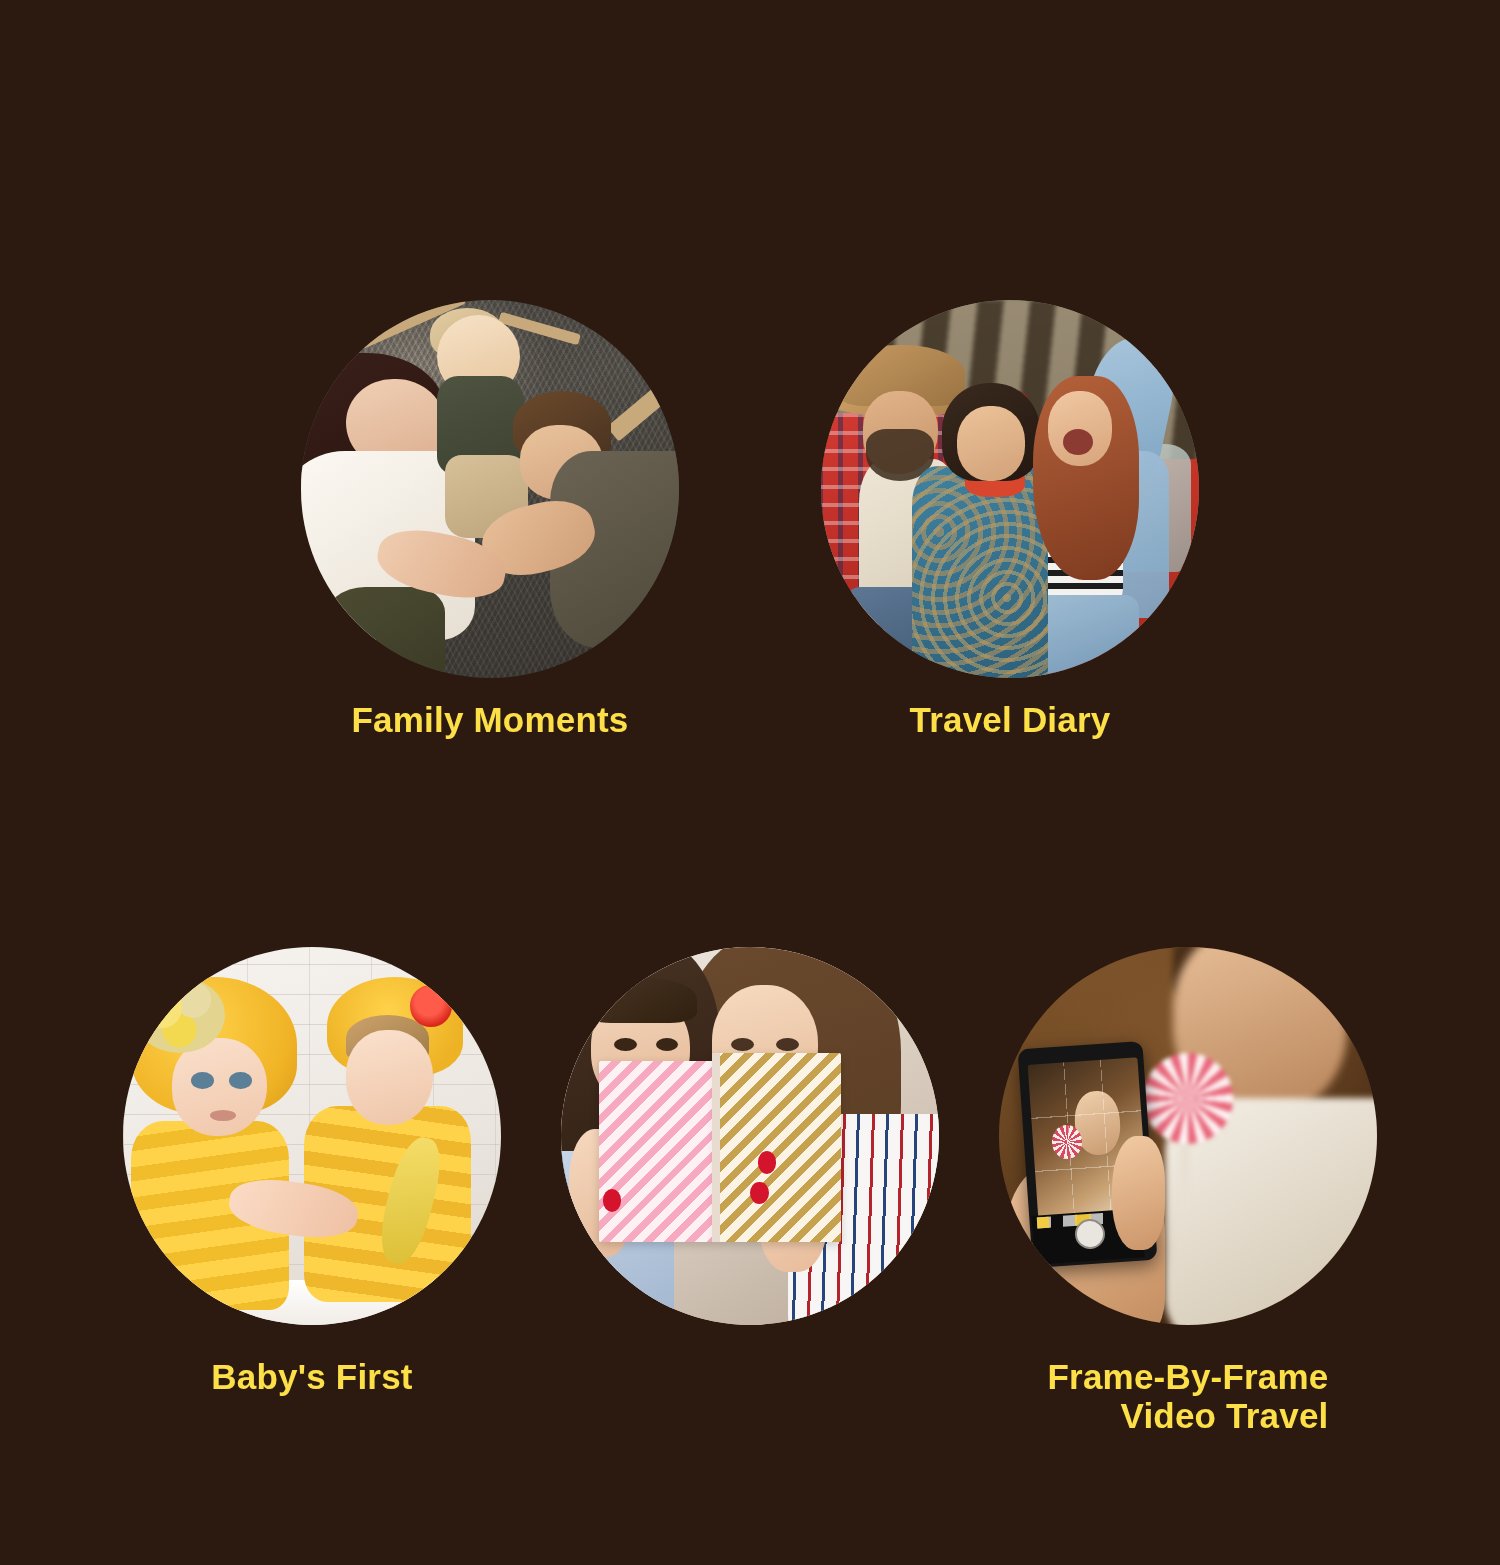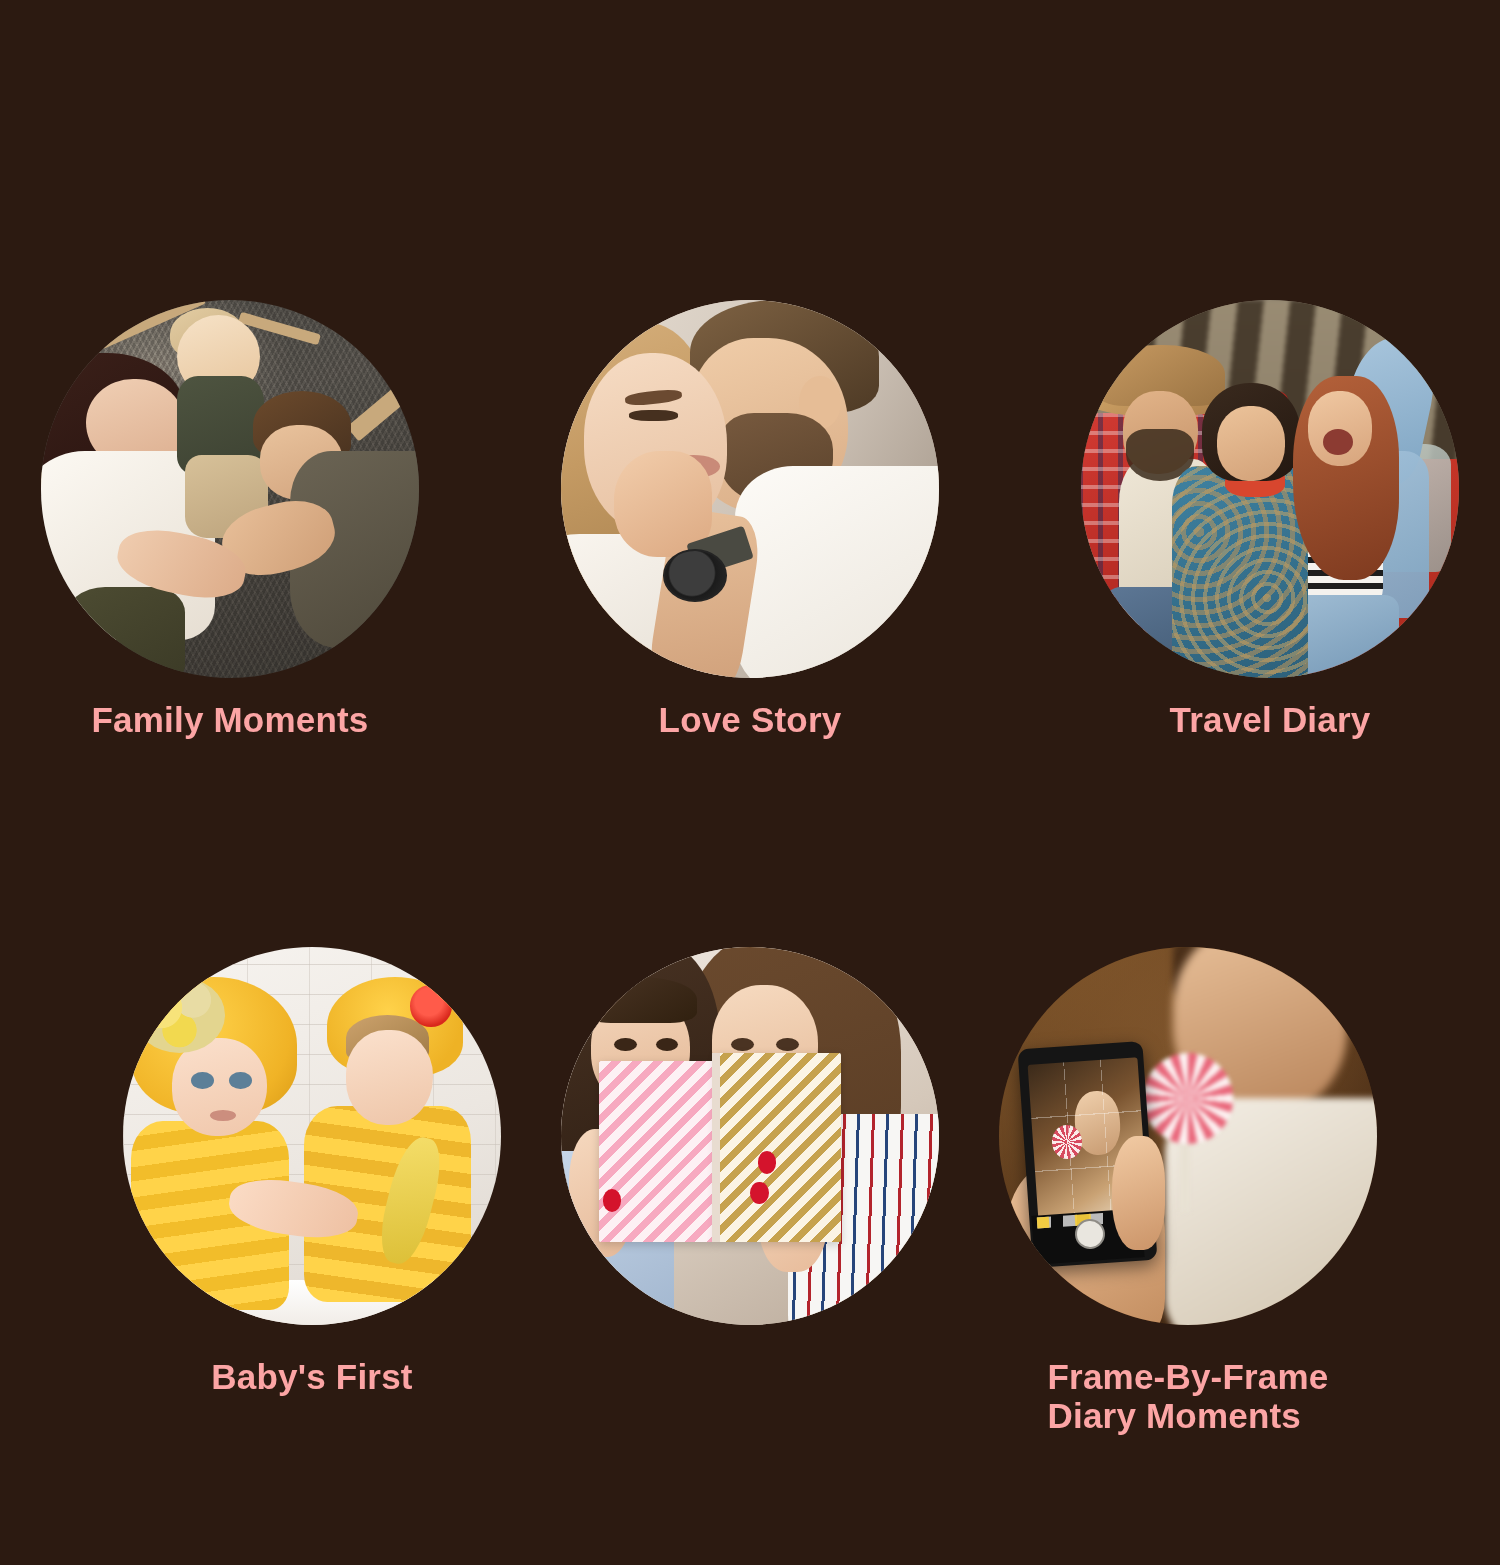--- a/index.html
+++ b/index.html
@@ -28,22 +28,22 @@
   .grid { position:absolute; left:0; top:300px; width:1500px; }
   .row { display:flex; justify-content:center; gap:130px; }
   .row.row2 { margin-top:208px;gap:48px; }
   .cell { width:390px; display:flex; flex-direction:column; align-items:center; }
   .thumb-wrap { width:382px; height:378px; display:flex; align-items:center; justify-content:center; }
   .thumb {
     width:378px; height:378px; border-radius:50%;
     overflow:hidden; position:relative; background:#6a5a50;
   }
   .label {
-    margin-top:22px; color:#fca5a5; font-size:35px; font-weight:700;
-    text-align:left; line-height:1.12; letter-spacing:0.2px; white-space:pre-line;
+    margin-top:22px; color:#fde047; font-size:35px; font-weight:700;
+    text-align:right; line-height:1.12; letter-spacing:0.2px; white-space:pre-line;
   }
   .row2 .label { margin-top:32px; }
 
   
   .ph { position:absolute; }
 
   
   .fam { background:
       radial-gradient(ellipse 60% 45% at 30% 18%, #8a8378 0%, transparent 60%),
       linear-gradient(160deg,#4e4b46 0%,#5a5650 35%,#49453f 70%,#3e3a35 100%); }
@@ -231,43 +231,20 @@
             <div class="ph dad-hair"></div>
             <div class="ph dad-face"></div>
             <div class="ph dad-shirt"></div>
             <div class="ph dad-arm"></div>
             <div class="ph mom-arm"></div>
           </div>
         </div>
         <div class="label">Family Moments</div>
       </div>
 
-      <div class="cell">
-        <div class="thumb-wrap">
-          <div class="thumb love">
-            <div class="ph bgwall"></div>
-            <div class="ph w-hair"></div>
-            <div class="ph m-hair"></div>
-            <div class="ph m-face"></div>
-            <div class="ph m-ear"></div>
-            <div class="ph m-beard"></div>
-            <div class="ph w-face"></div>
-            <div class="ph w-brow"></div>
-            <div class="ph w-eye"></div>
-            <div class="ph w-lips"></div>
-            <div class="ph m-shirt"></div>
-            <div class="ph w-shirt"></div>
-            <div class="ph forearm"></div>
-            <div class="ph hand"></div>
-            <div class="ph strap"></div>
-            <div class="ph watch"></div>
-          </div>
-        </div>
-        <div class="label">Love Story</div>
-      </div>
 
       <div class="cell">
         <div class="thumb-wrap">
           <div class="thumb trav">
             <div class="ph trees"></div>
             <div class="ph car"></div>
             <div class="ph wind"></div>
             <div class="ph m-arm"></div>
             <div class="ph m-plaid"></div>
             <div class="ph m-sweater"></div>
@@ -363,18 +340,18 @@
             <div class="ph mini-lolly"></div>
             <div class="ph screen-grid"></div>
             <div class="ph ctrlbar"></div>
             <div class="ph modetxt"></div>
             <div class="ph modetxt amber"></div>
             <div class="ph shutter"></div>
             <div class="ph thumb-f"></div>
           </div>
         </div>
         <div class="label">Frame-By-Frame
-Diary Moments</div>
+Video Travel</div>
       </div>
 
     </div>
   </div>
 </div>
 
 </body></html>

